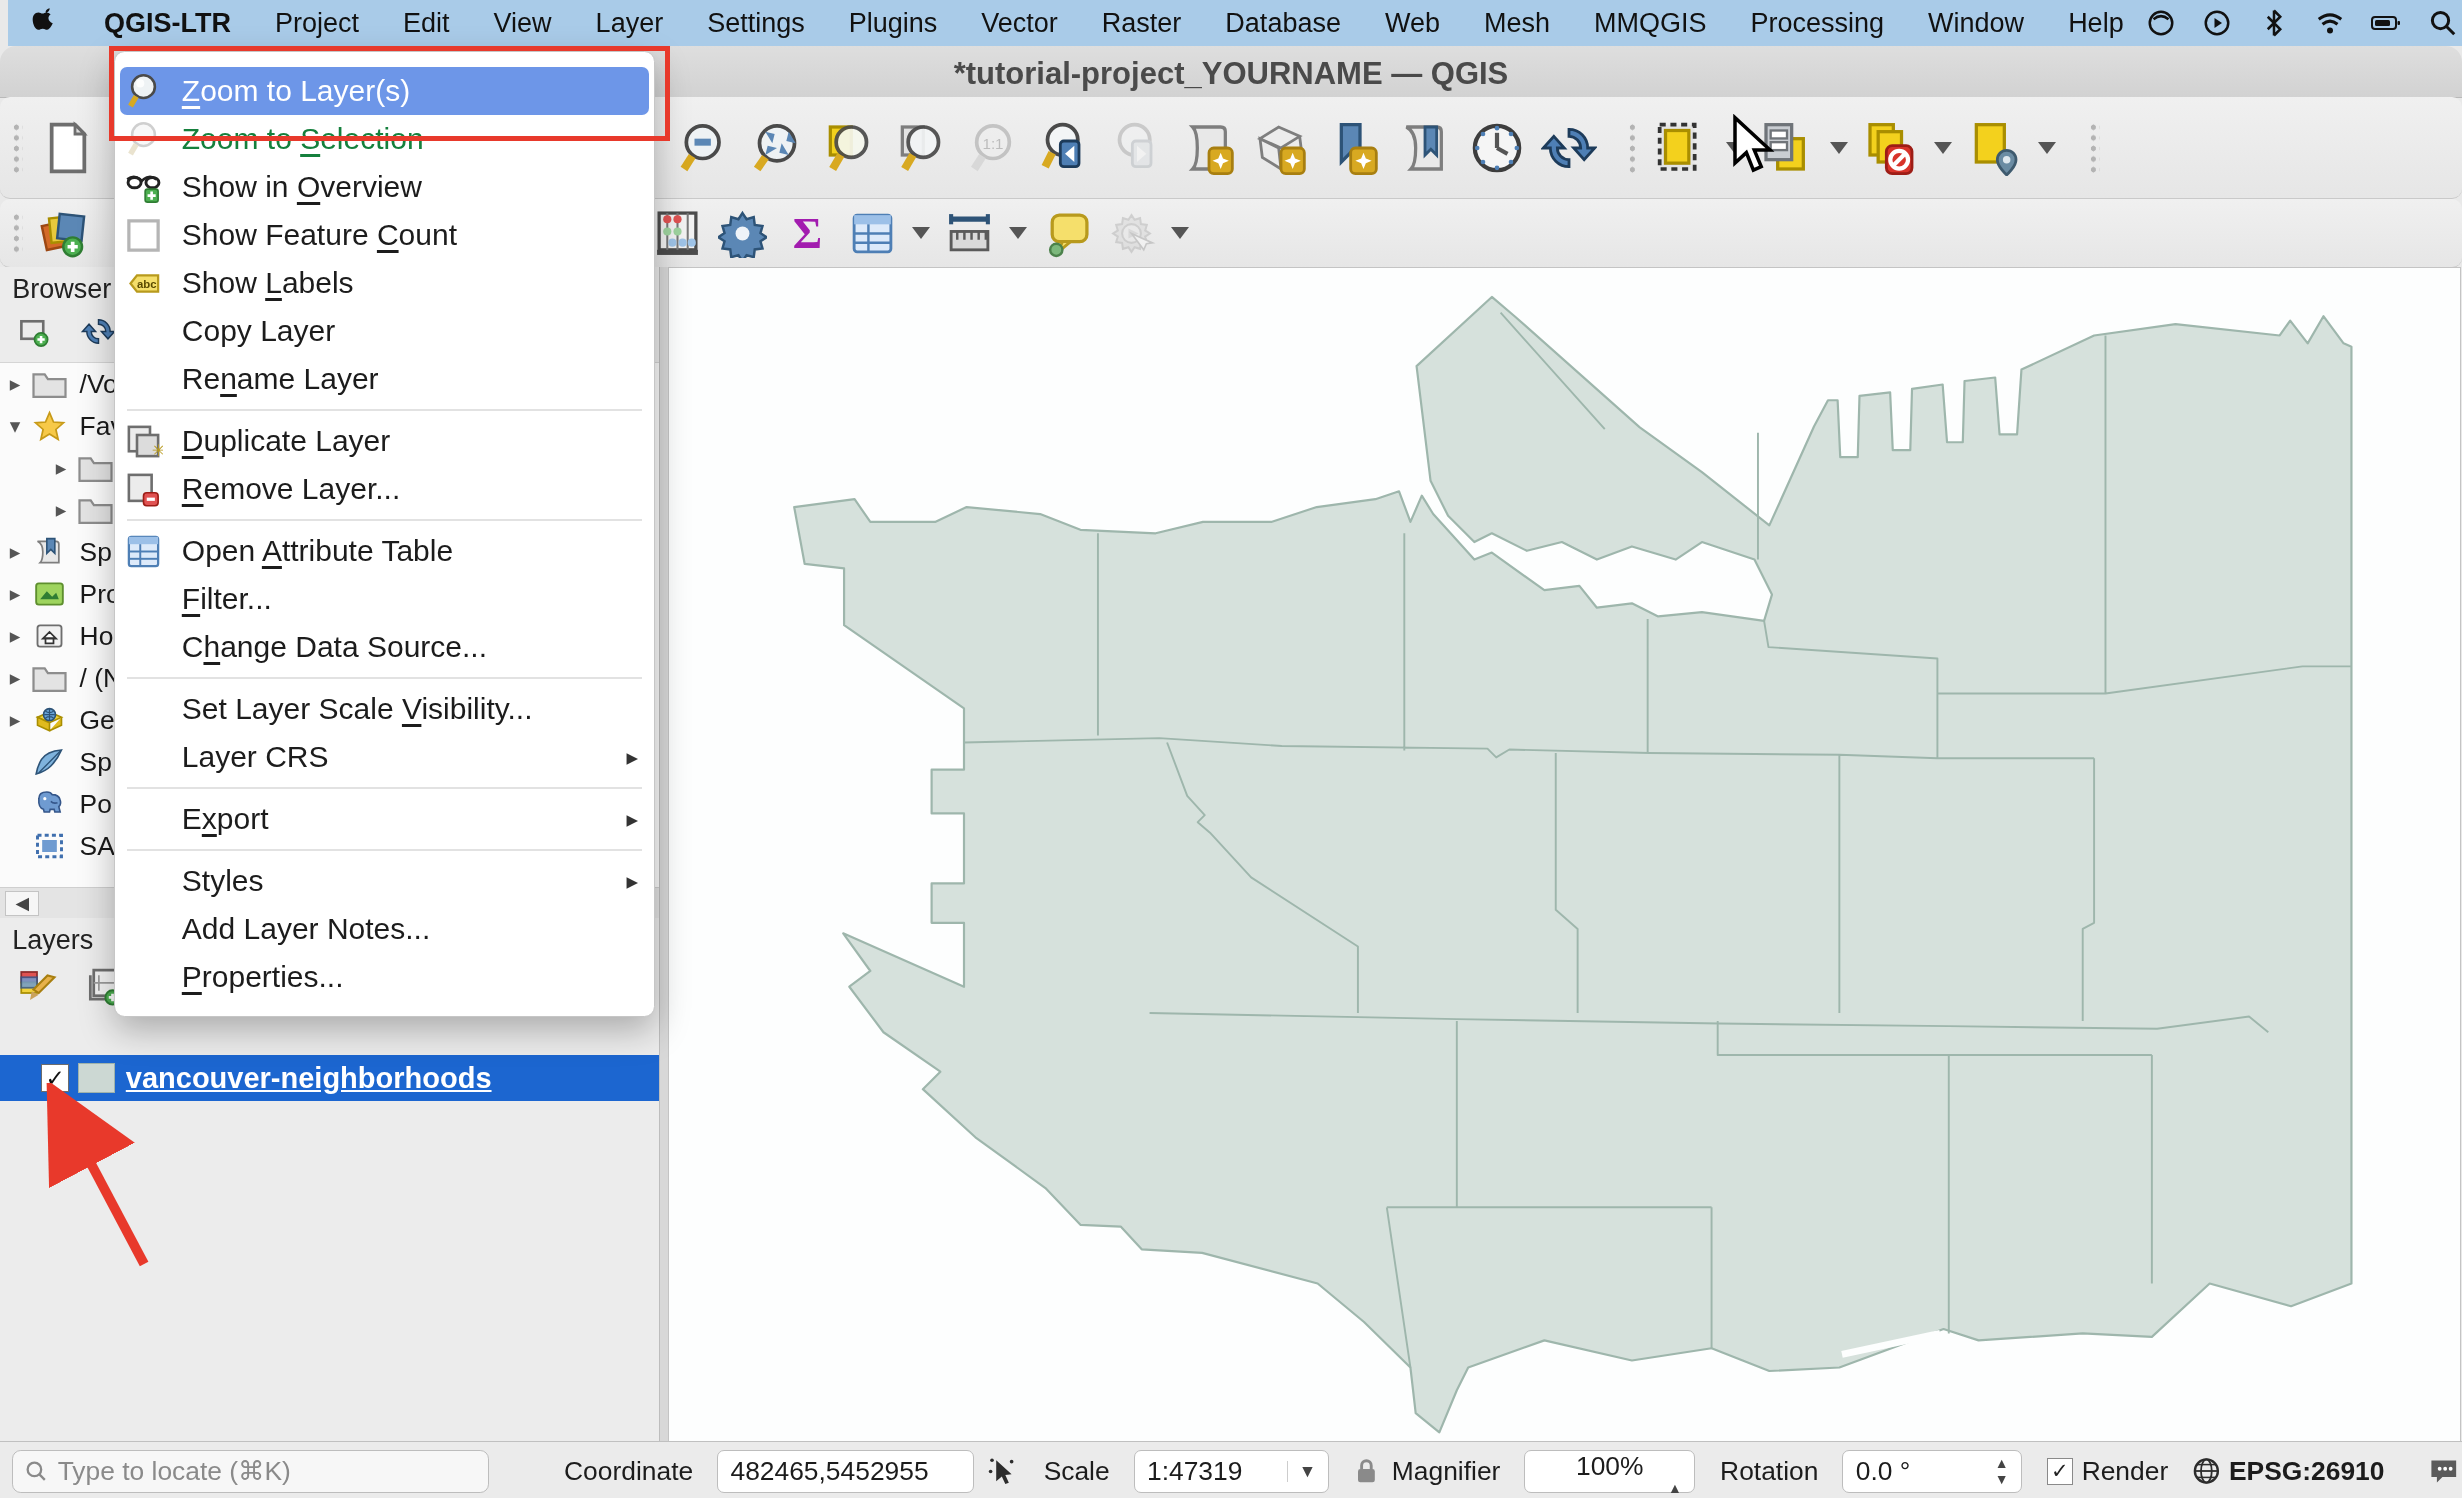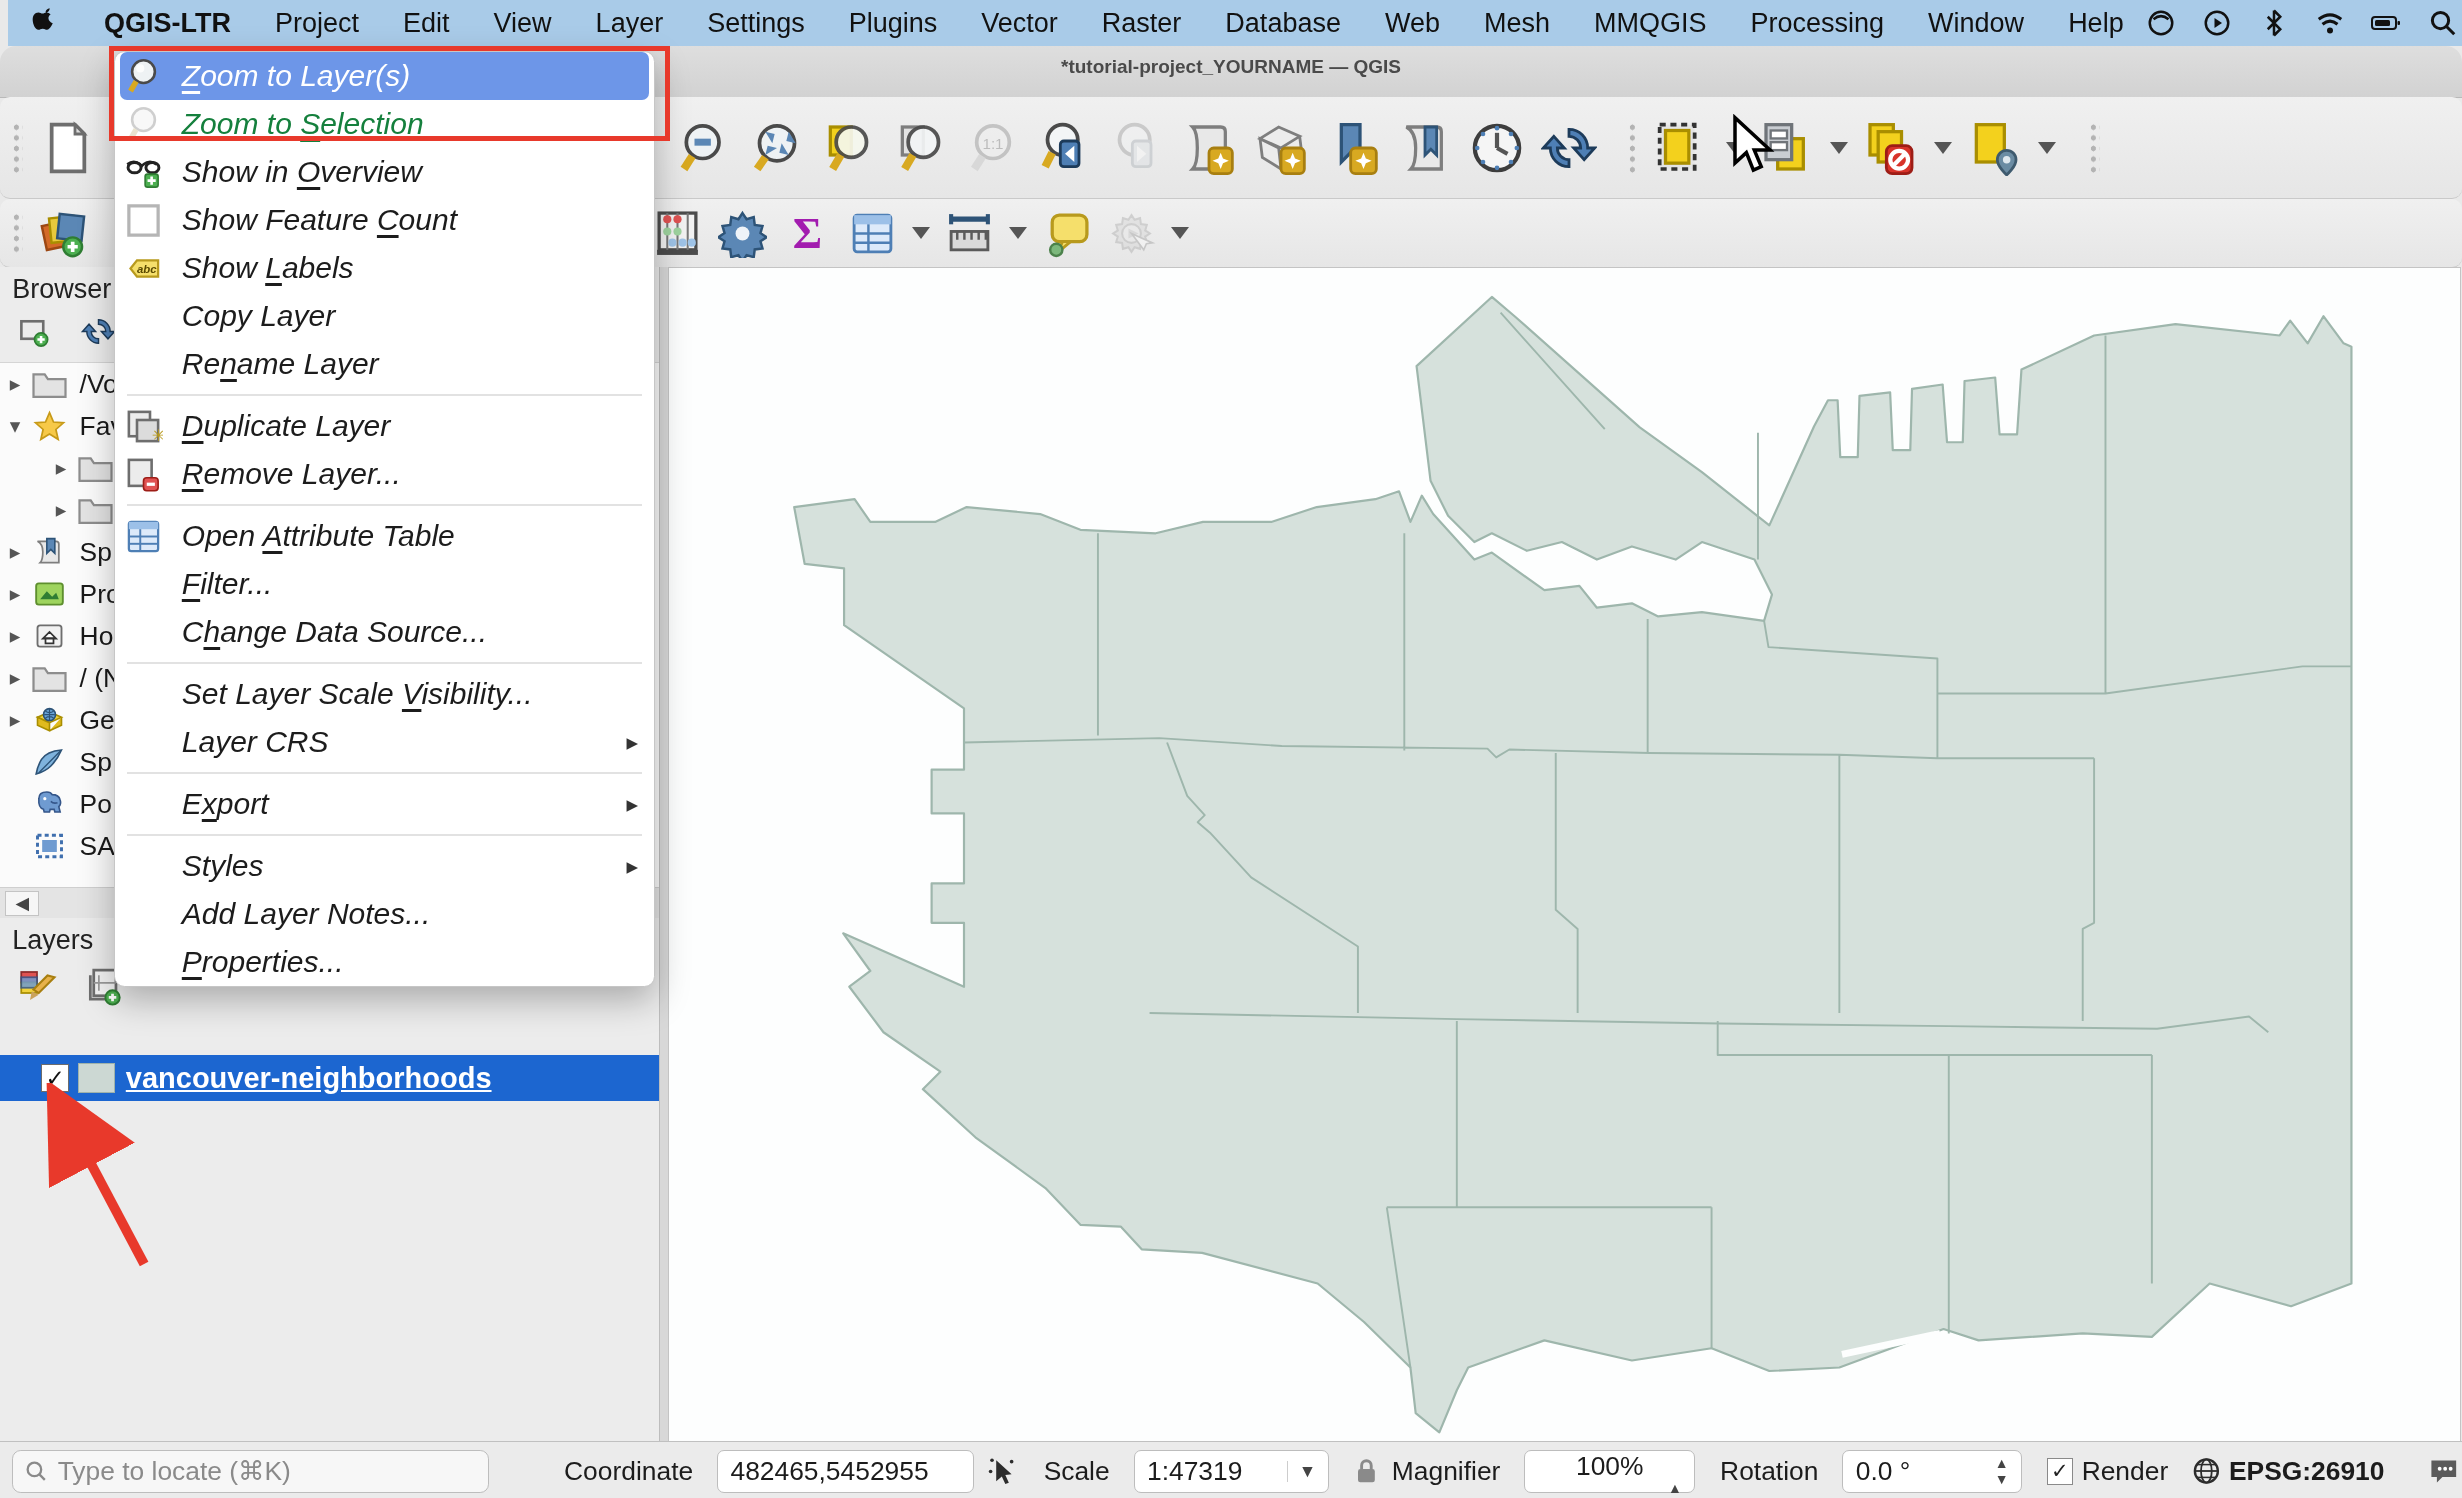--- a/index.html
+++ b/index.html
@@ -10,21 +10,21 @@
            display:flex;align-items:center;font-size:27px;color:#111;}
   .mb-left{display:flex;align-items:center;}
   .mb-item{padding:0 22px;white-space:nowrap;}
   .mb-app{font-weight:bold;}
   .mb-right{margin-left:auto;display:flex;align-items:center;gap:26.4px;padding-right:12.3px;}
   .mb-ic{width:30px;height:30px;display:inline-block;}
   
   .titlebar{position:absolute;left:0;top:46px;width:2462px;height:51px;background:linear-gradient(#dedede,#d2d2d2);
             border-bottom:0.9px solid #b9b9b9;border-radius:16px 16px 0 0;}
   .tl{position:absolute;top:66px;width:24px;height:24px;border-radius:50%;}
-  .win-title{position:absolute;top:56px;left:0;width:2462px;text-align:center;font-size:19px;
+  .win-title{position:absolute;top:56px;left:0;width:2462px;text-align:center;font-size:31px;
              font-weight:bold;color:#4a4a4a;}
   .toolbar{position:absolute;left:0;width:2462px;background:linear-gradient(#f0f0f0,#e6e6e6);
            border-bottom:0.9px solid #c9c9c9;display:flex;align-items:center;border-radius:10px;}
   .toolbar1{top:97px;height:101px;}
   .toolbar2{top:199px;height:68px;}
   .grip{width:10.6px;height:51px;margin:0 8.8px 0 12.3px;
         background-image:radial-gradient(#b3b3b3 2.2px, transparent 2.6px);background-size:8.8px 10.6px;}
   .tb-ic{width:56px;height:56px;margin:0 8px;position:relative;flex:0 0 auto;}
   .tb-ic svg{width:100%;height:100%;}
   .tb-sm{width:49px;height:49px;}
@@ -51,21 +51,21 @@
   .layer-check{width:26.4px;height:26.4px;background:#fff;border:1.8px solid #6c6c6c;margin-left:41px;
                display:flex;align-items:center;justify-content:center;font-size:23px;color:#111;font-weight:bold;}
   .layer-swatch{width:35px;height:28px;margin-left:8.8px;border:0.9px solid #9fb3ab;}
   .layer-name{margin-left:10.6px;color:#fff;font-weight:bold;font-size:29px;text-decoration:underline;white-space:nowrap;}
   
   .splitter{position:absolute;left:659px;top:267px;width:8px;height:1174px;background:#d8d8d8;border-left:0.9px solid #bdbdbd;border-right:0.9px solid #bdbdbd;}
   .map-canvas{position:absolute;left:668px;top:267px;width:1791px;height:1174px;background:#fdfefe;
               border:0.9px solid #c4c4c4;overflow:hidden;}
   
   .ctx{position:absolute;left:114px;top:51px;width:539px;background:#ffffff;border:0.9px solid #c6c6c6;
-       border-radius:10.6px;box-shadow:0 12.3px 35px rgba(0,0,0,.28);z-index:50;padding:0 0;font-style:italic;}
+       border-radius:10.6px;box-shadow:0 12.3px 35px rgba(0,0,0,.28);z-index:50;padding:15px 0;}
   .mi{height:48px;display:flex;align-items:center;font-size:30px;color:#1c1c1c;padding:0 16px 0 8.8px;}
   .mi-ic{width:51px;height:39px;flex:0 0 auto;margin-right:7px;}
   .mi-ic svg{width:39px;height:39px;}
   .mi-label{white-space:nowrap;}
   .mi-label u{text-underline-offset:5.3px;}
   .mi.hl{background:#6d96e8;color:#fff;border-radius:7px;margin:0 5.3px;padding:0 10.6px 0 3.5px;}
   .mi.disabled{color:#15803d;}
   .msep{height:14px;display:flex;align-items:center;}
   .msep div{height:1.8px;background:#e2e2e2;width:100%;margin:0 12.3px;}
   .sub-arrow{margin-left:auto;font-size:23px;color:#333;}

